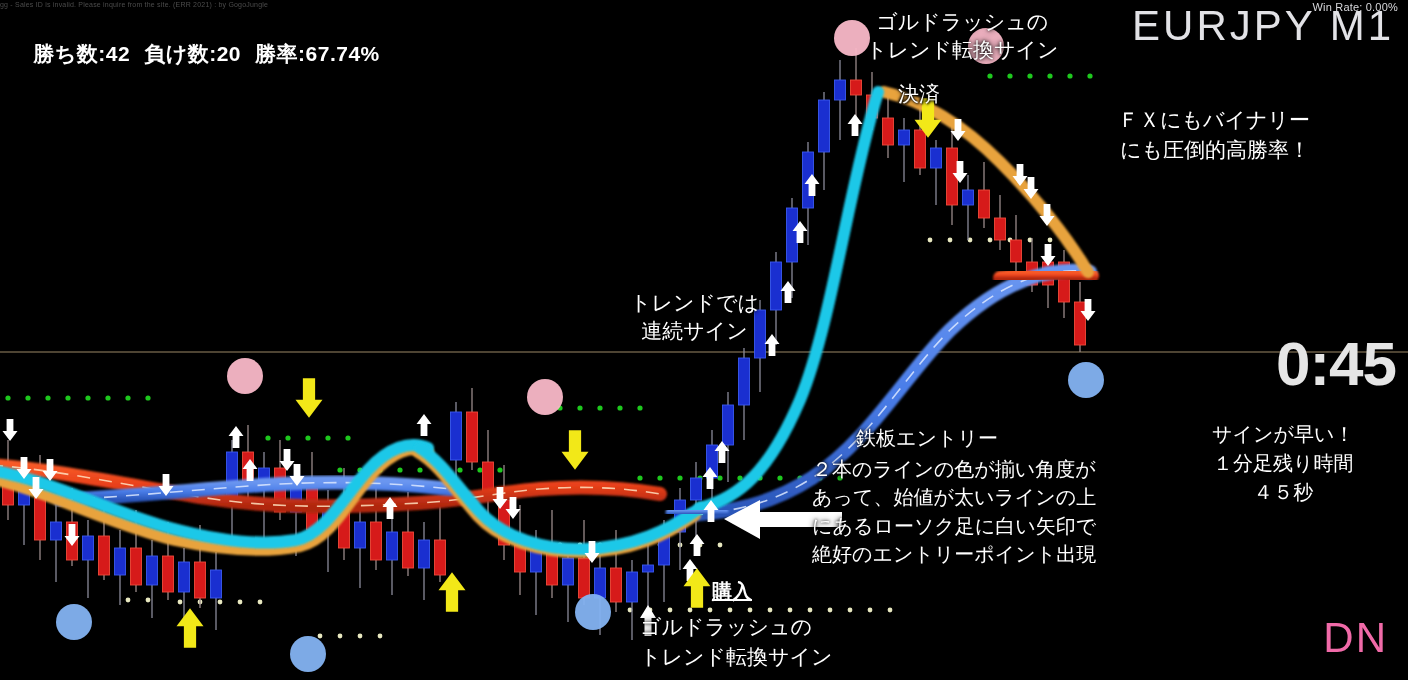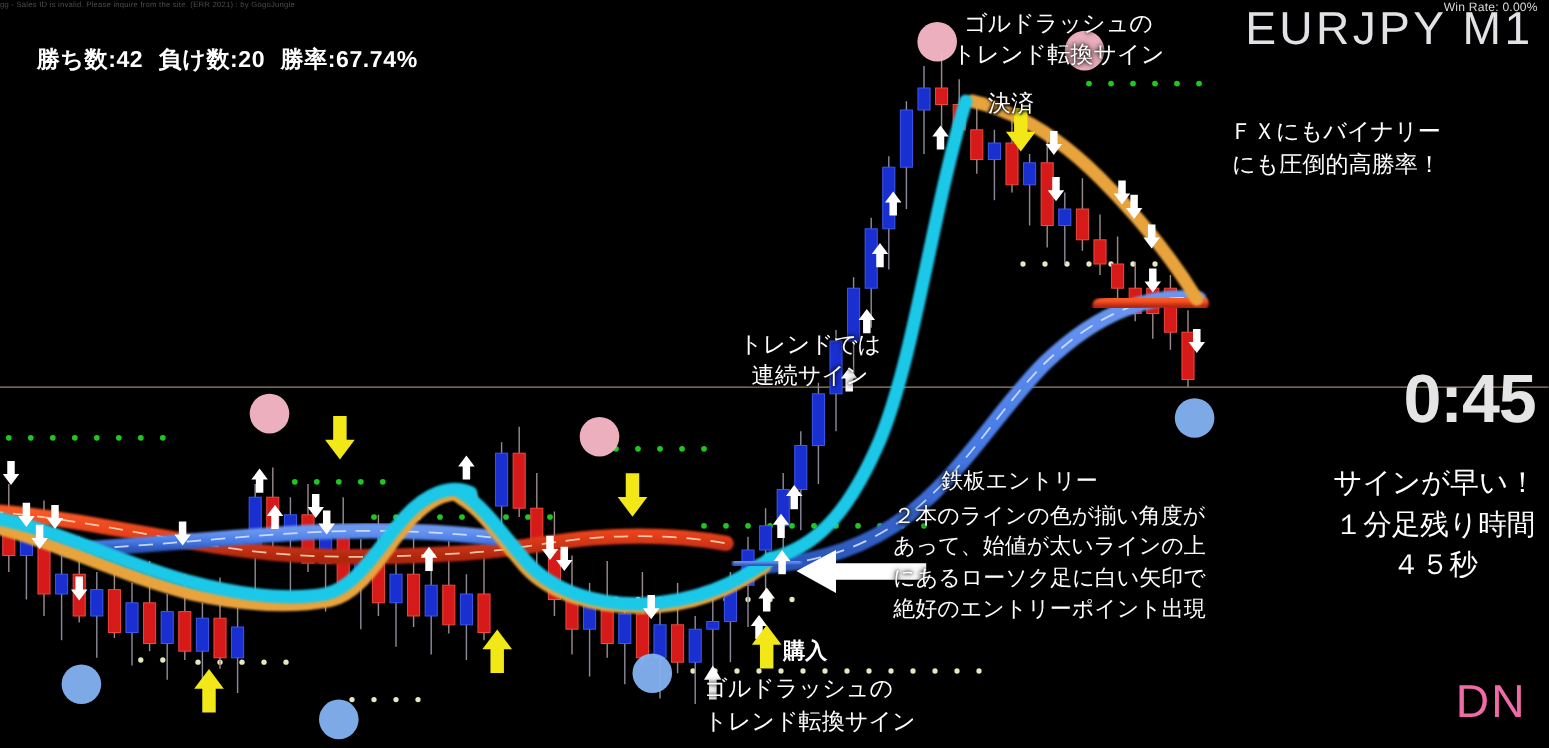--- a/index.html
+++ b/index.html
@@ -34,31 +34,31 @@
     color:#e2e2e6; font-weight:400;
   }
   .winrate{
     right:10px; top:1px; font-size:11px; color:#d8d8dc; letter-spacing:.2px;
   }
 
   .note{ text-align:center; line-height:1.32; text-shadow:0 0 3px #000,0 0 6px #000; }
 
   .note-goldrush-top{ left:866px; top:8px;  font-size:21px; }
   .note-fx{          left:1118px; top:105px; font-size:21px; line-height:1.45;text-align:right; }
-  .note-trend{       left:630px; top:300px; font-size:21px;margin-left:42px; }
+  .note-trend{       left:630px; top:289px; font-size:21px; }
   .note-range{       left:348px; top:388px; font-size:19px; text-align:left; line-height:1.42; }
   .note-tetsuban-h{  left:856px; top:425px; font-size:20px; }
   .note-tetsuban-b{  left:812px; top:455px; font-size:20px; text-align:left; line-height:1.42; }
   .note-goldrush-bot{left:640px; top:612px; font-size:21px; text-align:left; line-height:1.42;}
-  .note-sign-early{  left:1212px; top:420px; font-size:26px; line-height:1.45; }
+  .note-sign-early{  left:1212px; top:420px; font-size:20px; line-height:1.45; }
 
   .label-kessai{ left:898px; top:80px; font-size:21px; font-weight:normal;
                  text-shadow:1px 1px 2px #000,-1px -1px 2px #000,0 0 4px #000; }
   .label-konyu { left:712px; top:578px; font-size:20px; font-weight:bold;
-                 text-shadow:1px 1px 2px #000,-1px -1px 2px #000,0 0 4px #000; }
+                 text-shadow:1px 1px 2px #000,-1px -1px 2px #000,0 0 4px #000;text-decoration:underline; }
 
   .timer{
     right:12px; top:328px; font-size:62px; font-weight:bold;
     letter-spacing:-1px; color:#e5e5e5;
   }
   .logo-dn{
     right:20px; bottom:18px; font-size:42px; color:#f06aa8;
     letter-spacing:2px; font-weight:400;
   }
 </style>

